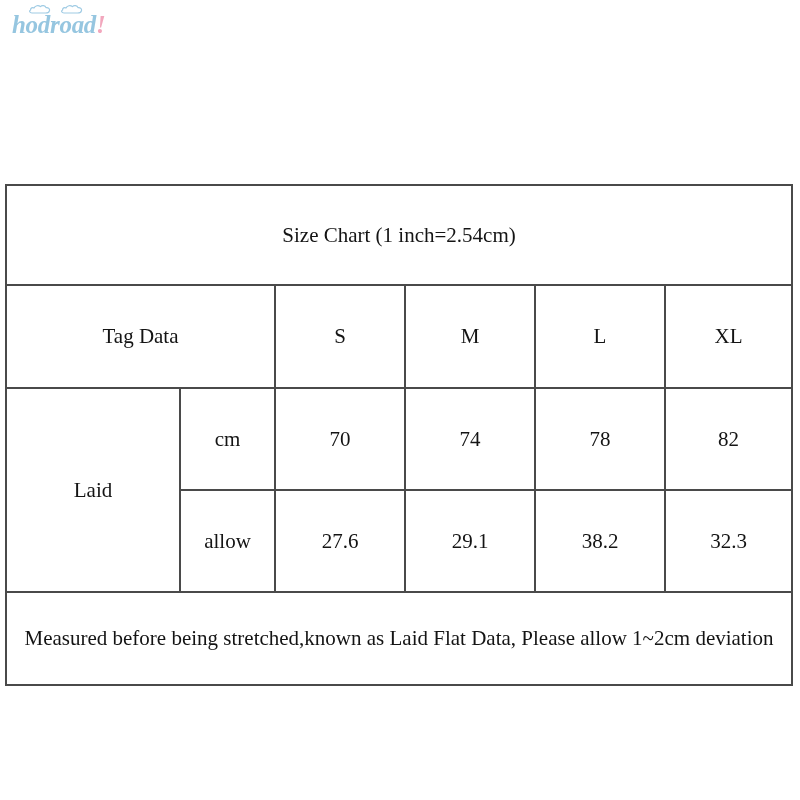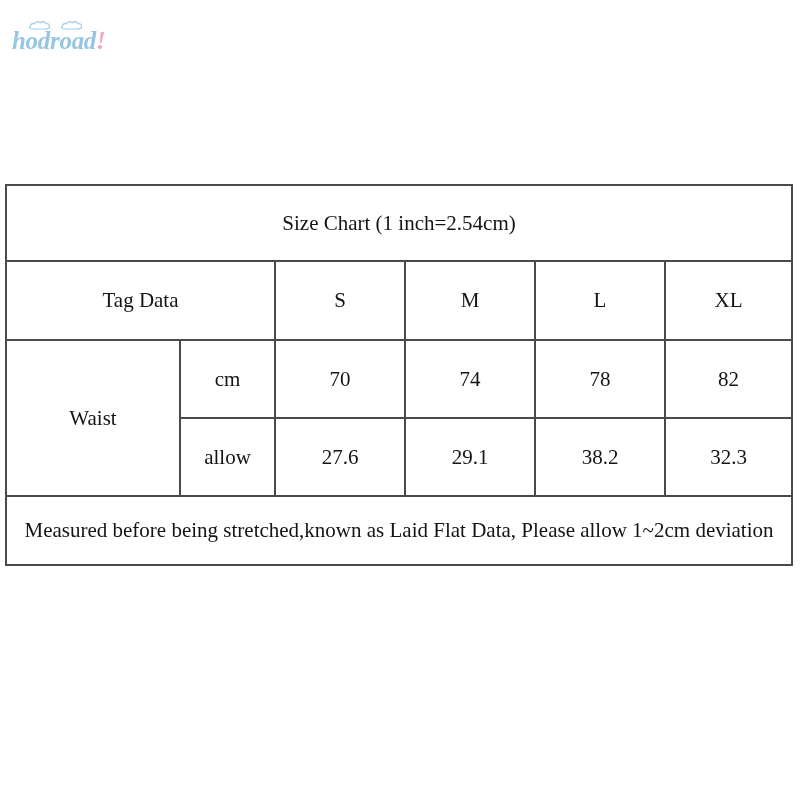--- a/index.html
+++ b/index.html
@@ -12,21 +12,21 @@
     background: #ffffff;
     font-family: "Liberation Serif", "DejaVu Serif", serif;
     position: relative;
     overflow: hidden;
   }
 
   
   .brand {
     position: absolute;
     left: 12px;
-    top: 16px;
+    top: 0;
     width: 130px;
     height: 40px;
   }
   .brand-text {
     font-family: "Liberation Serif", "DejaVu Serif", serif;
     font-style: italic;
     font-weight: bold;
     font-size: 25px;
     line-height: 1;
     color: #96c6e0;
@@ -63,21 +63,21 @@
     width: 786px;
     color: #111111;
   }
   table.size-chart td {
     border: 2px solid #4a4a4a;
     text-align: center;
     vertical-align: middle;
     font-family: "Liberation Serif", "DejaVu Serif", serif;
     font-size: 21px;
     color: #141414;
-    padding: 0;
+    padding: 12px;
   }
   td.title-cell {
     height: 74px;
     font-size: 22px;
   }
   td.tag-size-cell,
   td.size-head {
     height: 77px;
     font-size: 22px;
   }
@@ -136,21 +136,21 @@
         <td class="title-cell" colspan="6">Size Chart (1 inch=2.54cm)</td>
       </tr>
       <tr>
         <td class="tag-size-cell" colspan="2">Tag Data</td>
         <td class="size-head">S</td>
         <td class="size-head">M</td>
         <td class="size-head">L</td>
         <td class="size-head">XL</td>
       </tr>
       <tr>
-        <td class="waist-cell" rowspan="2">Waist</td>
+        <td class="waist-cell" rowspan="2">Laid</td>
         <td class="unit-cell">cm</td>
         <td class="value-cell">70</td>
         <td class="value-cell">74</td>
         <td class="value-cell">78</td>
         <td class="value-cell">82</td>
       </tr>
       <tr>
         <td class="unit-cell">allow</td>
         <td class="value-cell">27.6</td>
         <td class="value-cell">29.1</td>

